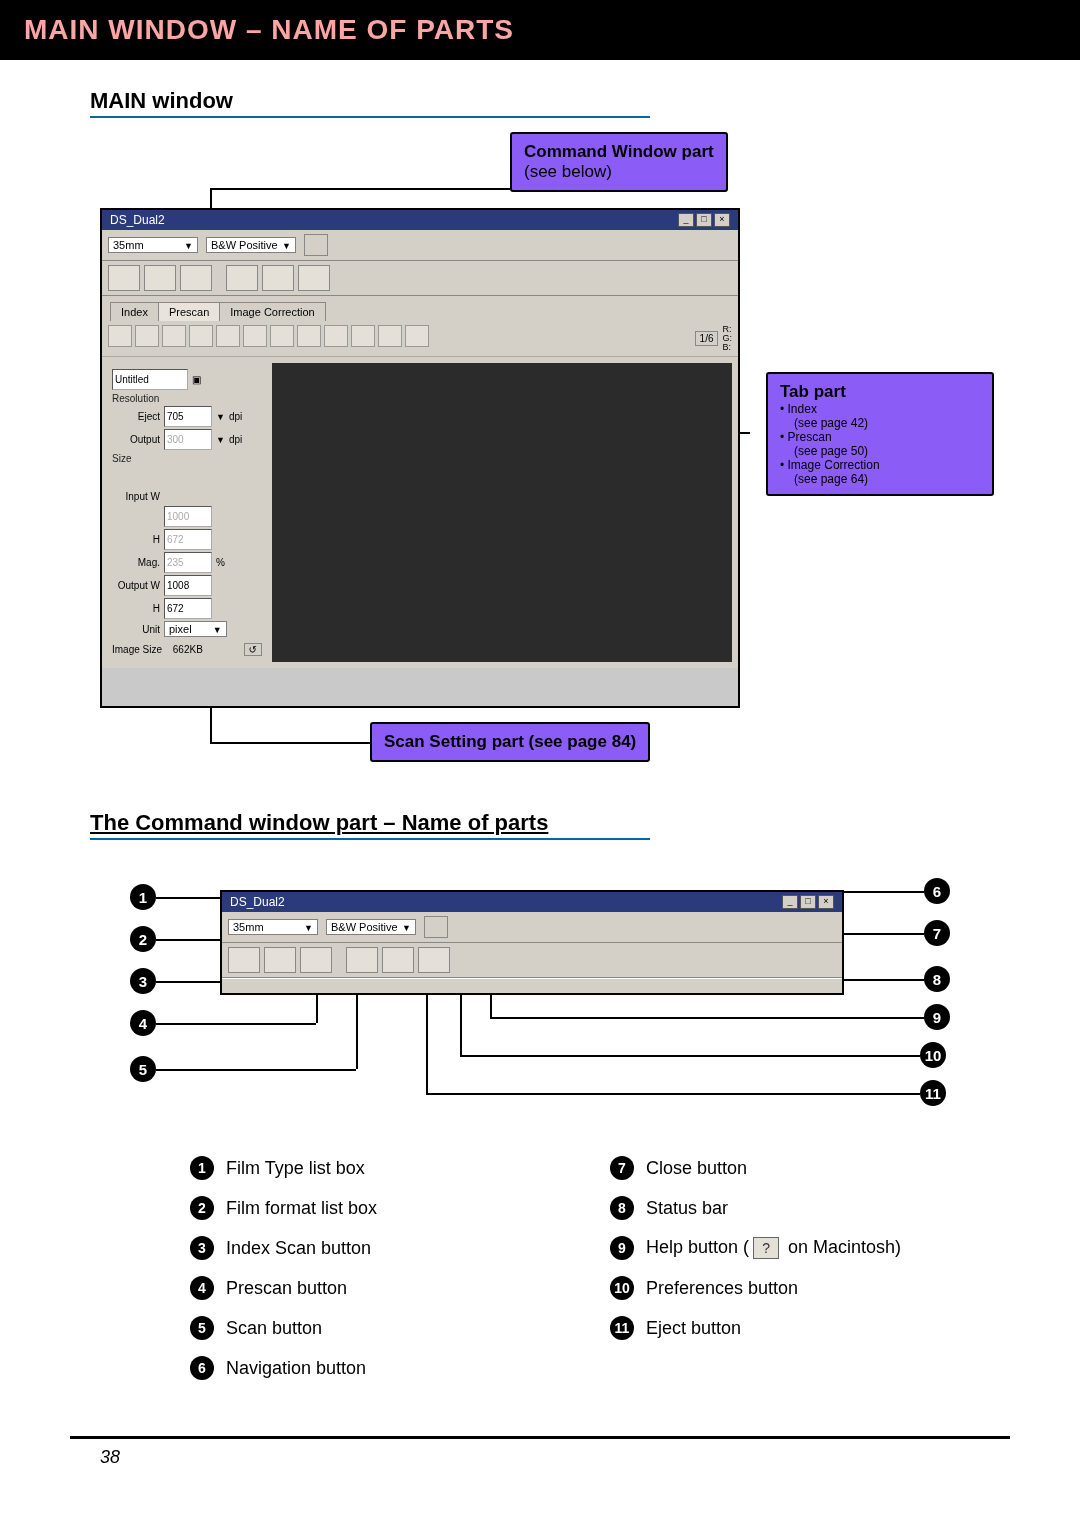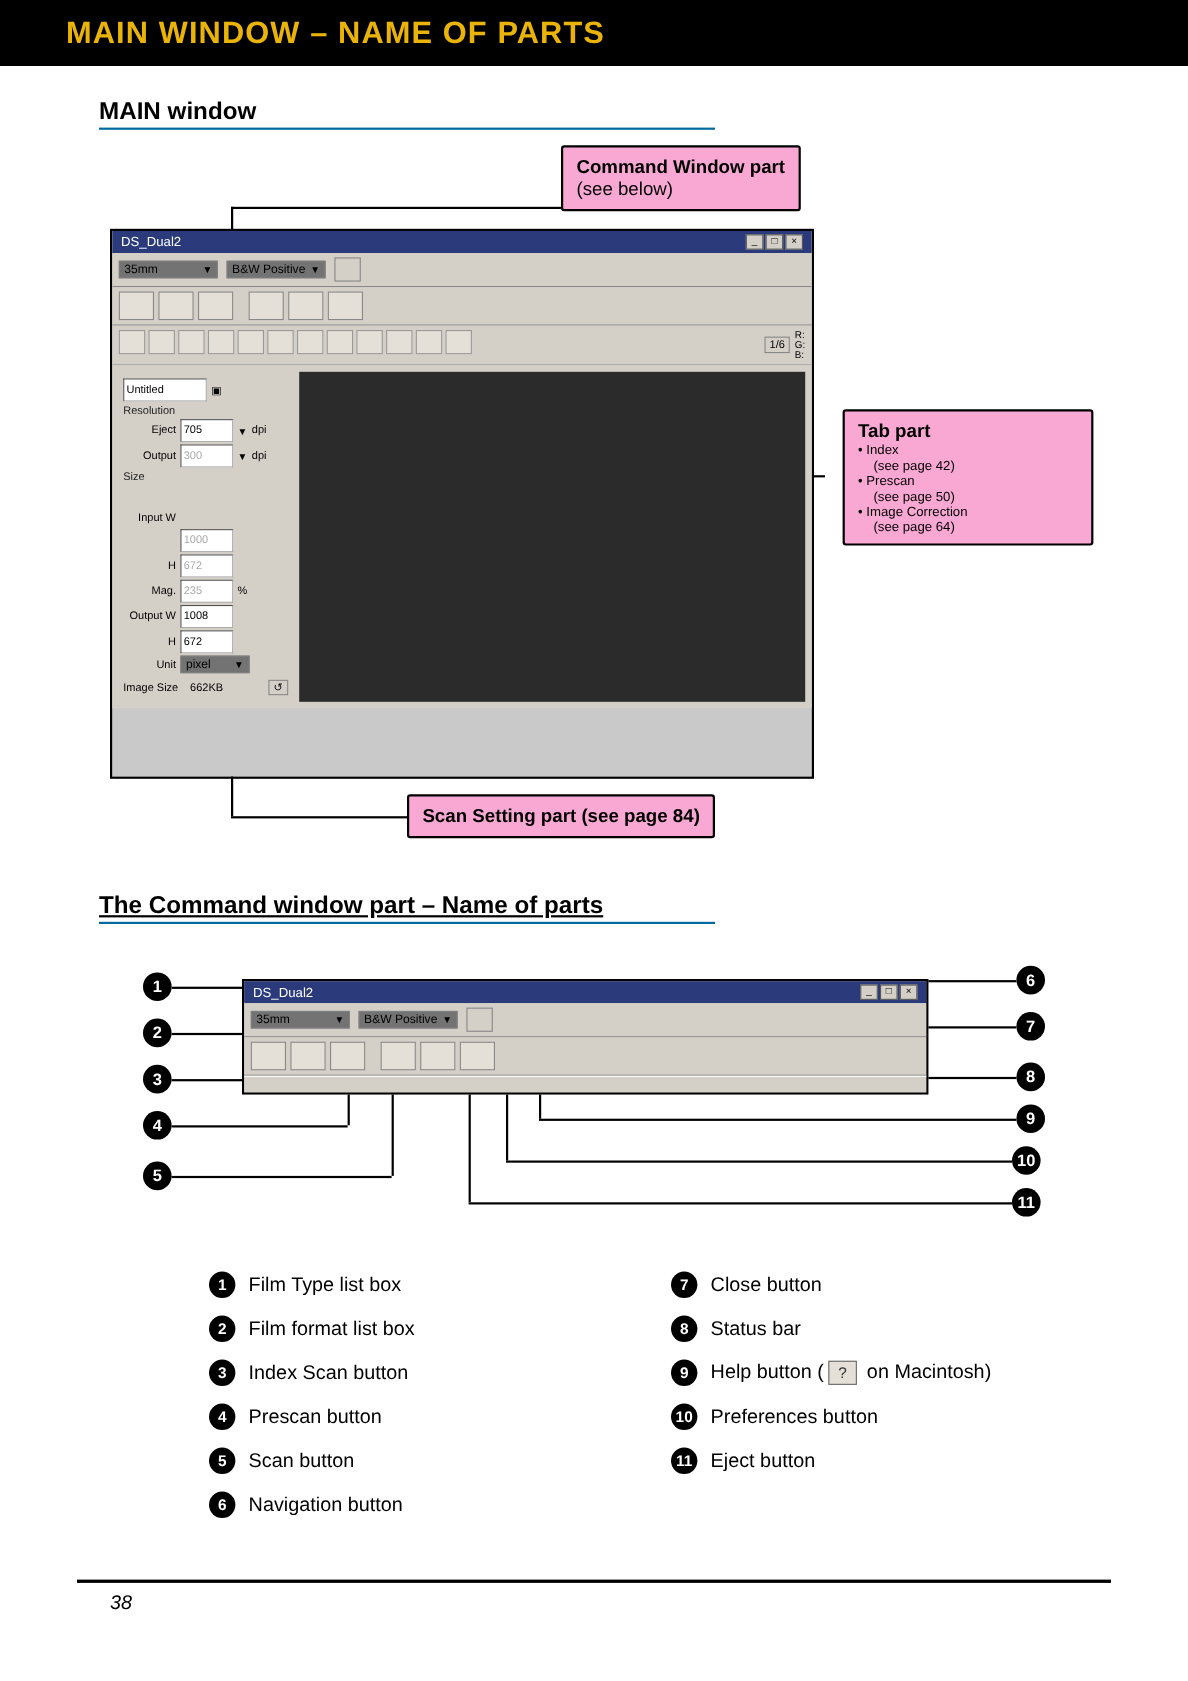--- a/index.html
+++ b/index.html
@@ -10,24 +10,24 @@
     width: 1080px;
     color: #000;
   }
   .page {
     width: 1080px;
     padding: 0 0 40px 0;
     box-sizing: border-box;
   }
   .title-bar {
     background: #000;
-    color: #eab308;
+    color: #fca5a5;
     font-size: 28px;
     font-weight: bold;
-    padding: 14px 30px 14px 60px;
+    padding: 14px 30px 14px 24px;
     letter-spacing: 1px;
   }
   .section-heading {
     font-size: 22px;
     font-weight: bold;
     margin: 28px 0 6px 90px;
     border-bottom: 2px solid #0369a1;
     width: 560px;
     padding-bottom: 2px;
   }
@@ -36,21 +36,21 @@
     text-decoration: underline;
   }
   .fig-main {
     position: relative;
     margin: 14px 0 0 90px;
     width: 900px;
     height: 650px;
   }
   .callout-box {
     position: absolute;
-    background: #f9a8d4;
+    background: #8b5cf6;
     border: 2px solid #000;
     border-radius: 3px;
     padding: 8px 12px;
     font-size: 17px;
   }
   .callout-title {
     font-weight: bold;
   }
   .screenshot {
     position: absolute;
@@ -83,25 +83,25 @@
     background:#d4d0c8;
     padding:4px 6px;
     display:flex;
     gap:8px;
     align-items:center;
     font-size:11px;
     border-bottom:1px solid #888;
   }
   .ss-select{
     border:1px solid #808080;
-    background:#737373;
+    background:#ffffff;
     padding:1px 4px;
     font-size:11px;
     min-width:80px;
-    display:flex;justify-content:space-between;align-items:center;
+    display:flex;justify-content:space-between;align-items:flex-end;
   }
   .ss-nav{
     width:22px;height:20px;border:1px solid #888;background:#d4d0c8;
   }
   .ss-toolbar2{
     background:#d4d0c8;padding:4px 6px;display:flex;gap:4px;border-bottom:1px solid #888;
   }
   .ss-tbbtn{
     width:30px;height:24px;border:1px solid #888;background:#e4e0d8;
   }
@@ -250,20 +250,25 @@
         <div class="ss-nav"></div>
       </div>
       <div class="ss-toolbar2">
         <div class="ss-tbbtn"></div>
         <div class="ss-tbbtn"></div>
         <div class="ss-tbbtn"></div>
         <div style="width:6px;"></div>
         <div class="ss-tbbtn"></div>
         <div class="ss-tbbtn"></div>
         <div class="ss-tbbtn"></div>
+      </div>
+      <div class="ss-tabs">
+        <div class="ss-tab">Index</div>
+        <div class="ss-tab active">Prescan</div>
+        <div class="ss-tab">Image Correction</div>
       </div>
       <div class="ss-icontoolbar">
         <div class="ss-smallbtn"></div>
         <div class="ss-smallbtn"></div>
         <div class="ss-smallbtn"></div>
         <div class="ss-smallbtn"></div>
         <div class="ss-smallbtn"></div>
         <div class="ss-smallbtn"></div>
         <div class="ss-smallbtn"></div>
         <div class="ss-smallbtn"></div>

